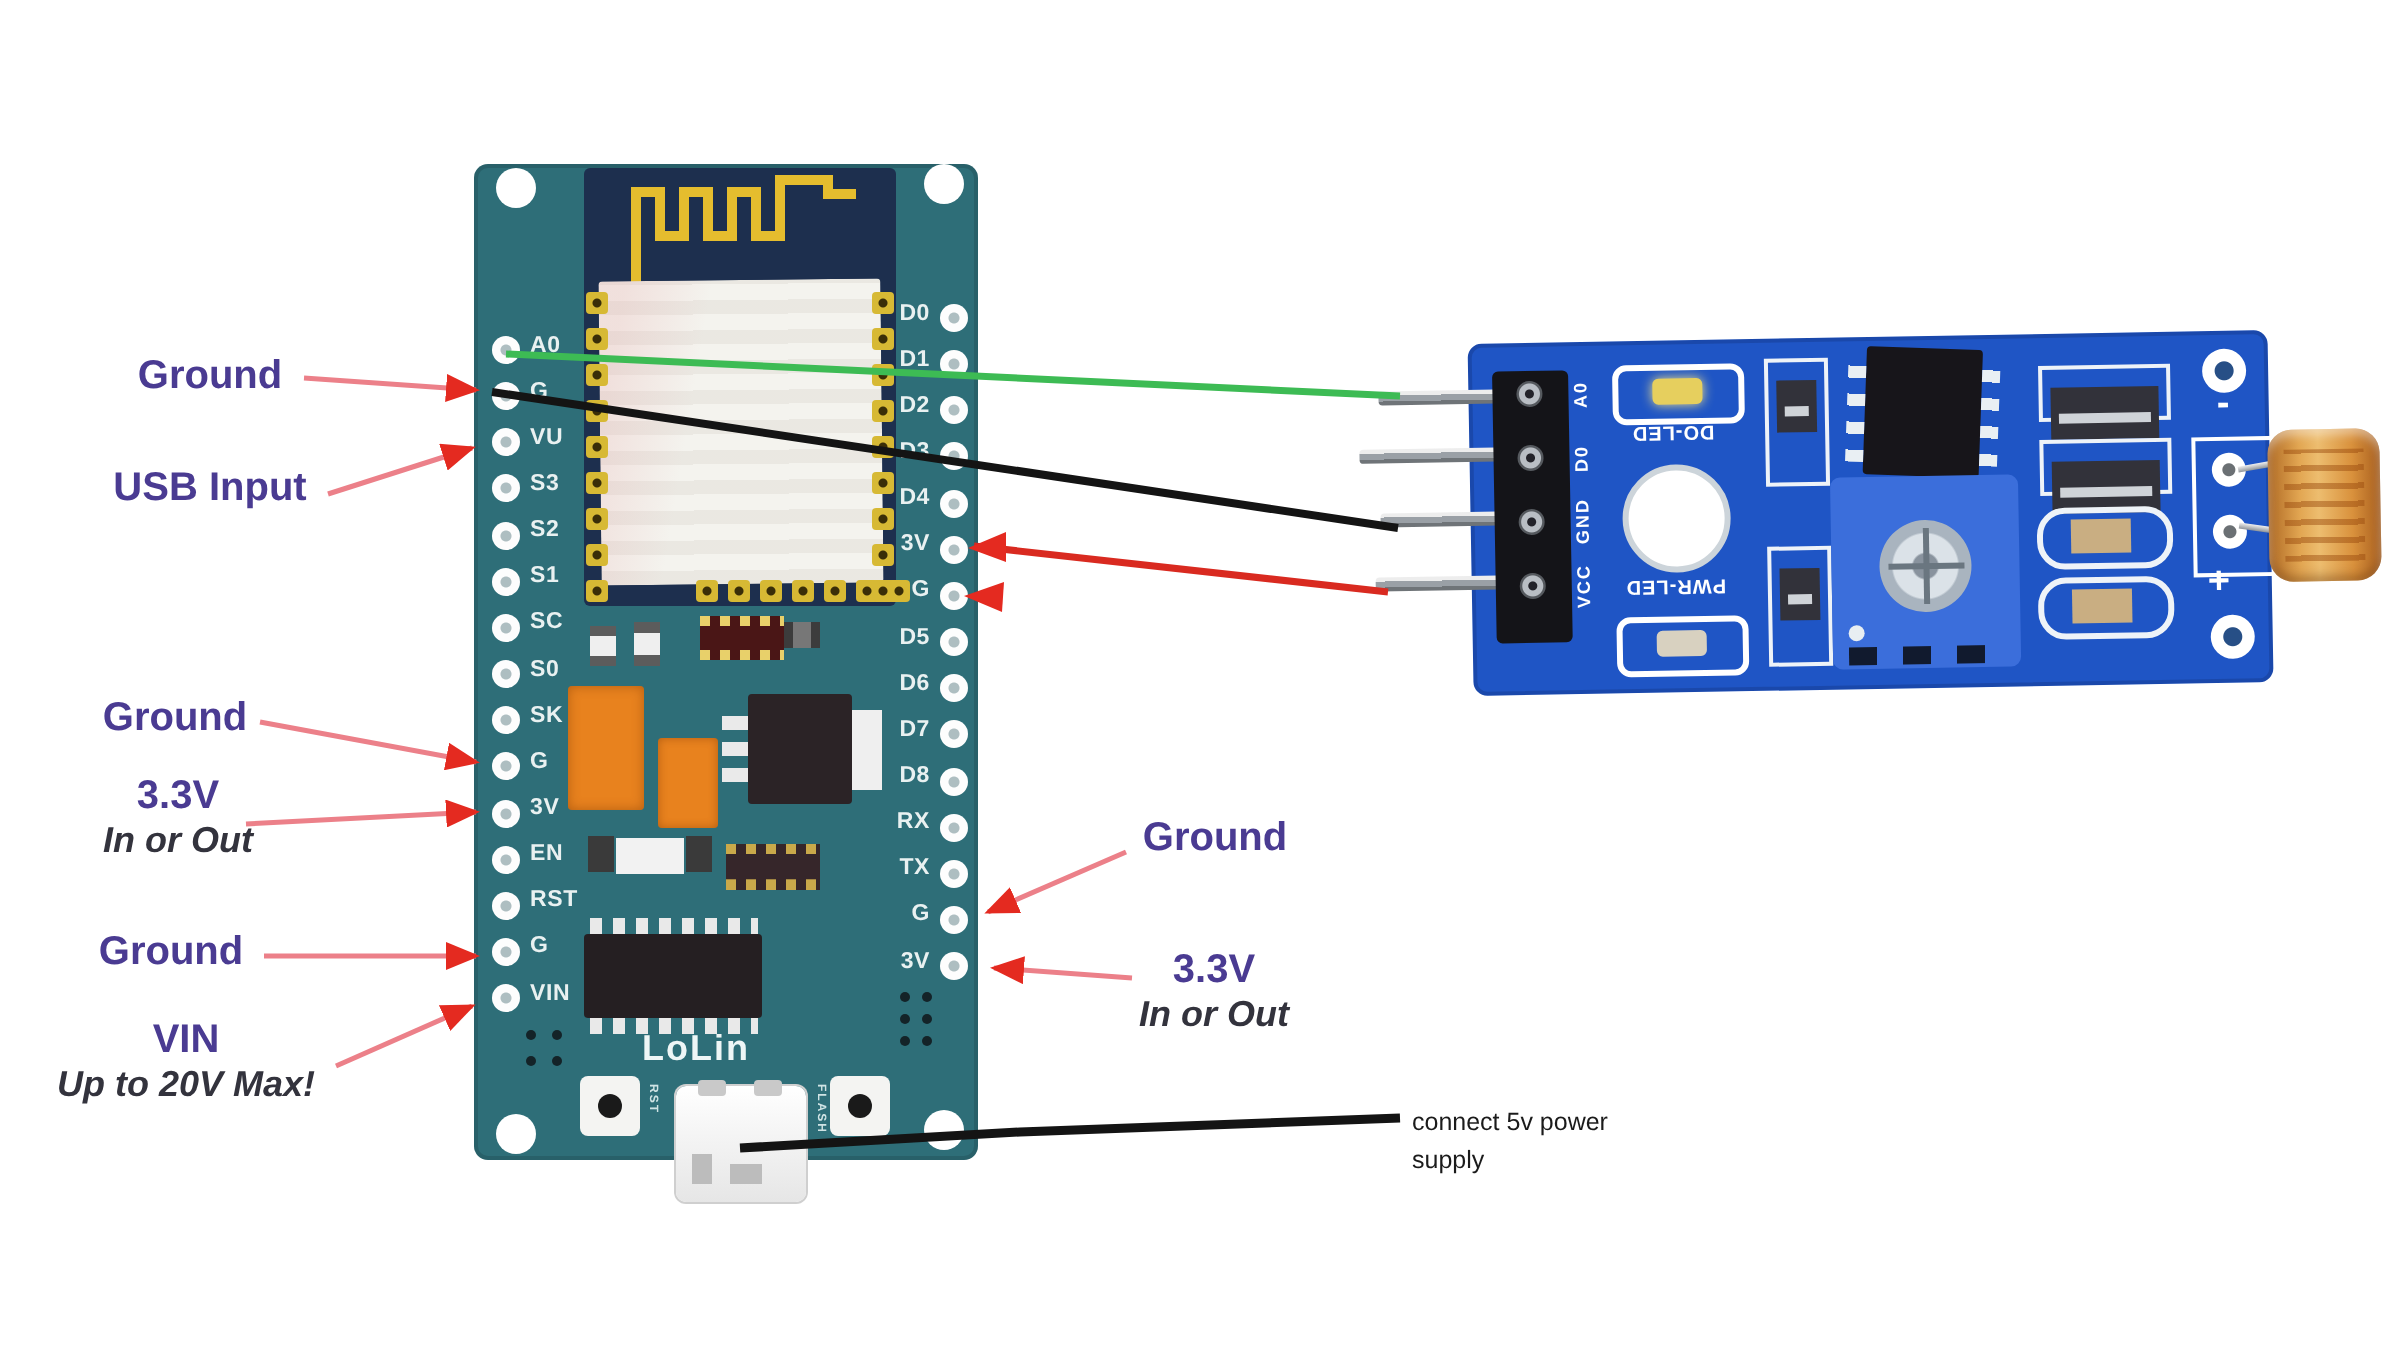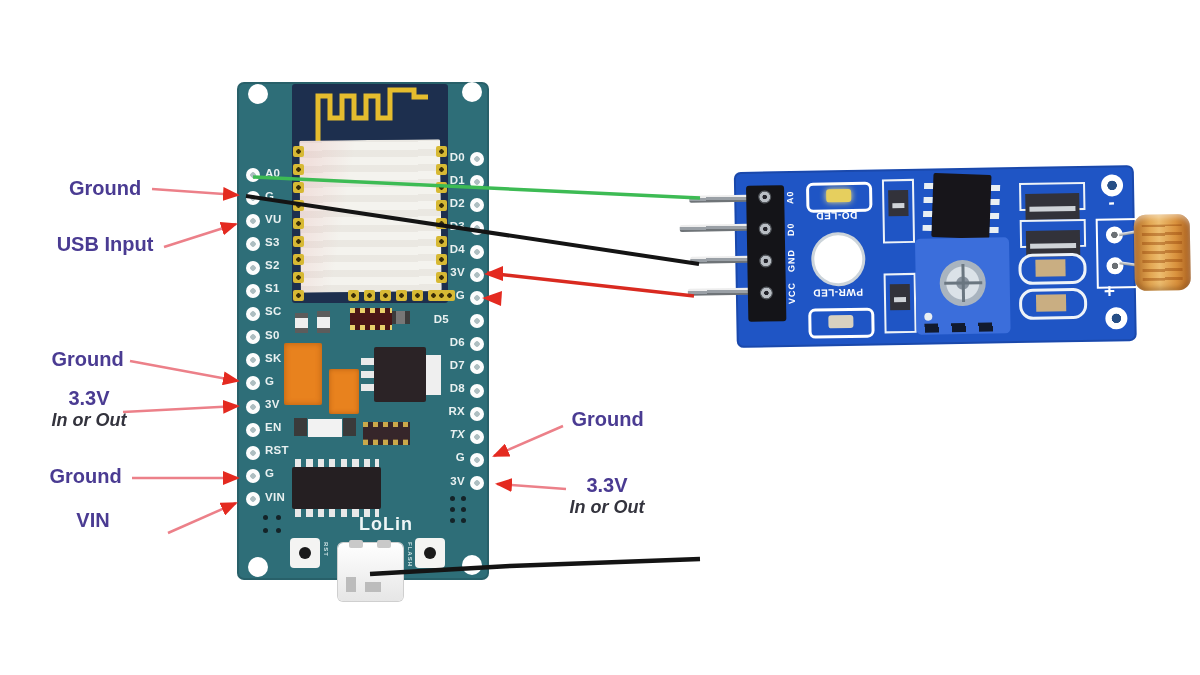--- a/index.html
+++ b/index.html
@@ -43,21 +43,21 @@
   .regTab{left:189px;top:273px;width:15px;height:40px;background:#efefef;}
   .wsmdL{left:57px;top:336px;width:13px;height:18px;background:#3a3a3a;}
   .wsmdBody{left:71px;top:337px;width:34px;height:18px;background:#f2f2f2;}
   .wsmdR{left:106px;top:336px;width:13px;height:18px;background:#3a3a3a;}
   .dblock{left:126px;top:340px;width:47px;height:23px;
           background:linear-gradient(#36262a,#36262a) center/100% 55% no-repeat,
                      repeating-linear-gradient(90deg,#caa94a 0 5px,#36262a 5px 10px);}
   .ch340{left:55px;top:385px;width:89px;height:42px;background:#251f22;border-radius:2px;}
   .legsTop{left:58px;top:377px;width:84px;height:8px;background:repeating-linear-gradient(90deg,#e9e9e9 0 6px,transparent 6px 11.5px);}
   .legsBot{left:58px;top:427px;width:84px;height:8px;background:repeating-linear-gradient(90deg,#e9e9e9 0 6px,transparent 6px 11.5px);}
-  .lolin{position:absolute;left:46px;top:433px;width:130px;text-align:right;
+  .lolin{position:absolute;left:46px;top:433px;width:130px;text-align:center;
          font:bold 18px/1 "Liberation Sans",sans-serif;color:#eef6f6;letter-spacing:1px;}
   .btn{position:absolute;width:30px;height:30px;background:#f4f4f2;border-radius:4px;}
   .btn::after{content:'';position:absolute;left:9px;top:9px;width:12px;height:12px;border-radius:50%;background:#1a1a1a;}
   .btn1{left:53px;top:456px}.btn2{left:178px;top:456px}
   .btnl{position:absolute;font:bold 6px/1 "Liberation Sans",sans-serif;color:#cfe3e4;writing-mode:vertical-rl;letter-spacing:1px;}
   .btnl1{left:86px;top:460px}.btnl2{left:170px;top:460px}
   .usb{position:absolute;left:101px;top:461px;width:65px;height:58px;
        background:linear-gradient(#ffffff,#e6e6e6);border-radius:5px;box-shadow:0 0 0 1px #cfcfcf;}
   .usb-n1,.usb-n2{position:absolute;top:-3px;width:14px;height:8px;background:#c9c9c9;border-radius:2px;}
   .usb-n1{left:11px}.usb-n2{left:39px}
@@ -236,31 +236,31 @@
       <div class="pinl pinr" style="left: 186px; top: 114.8px; width: 42px;">D2</div>
       <div class="pinc" style="left: 233px; top: 139.45px;"></div>
       <div class="pinl pinr" style="left: 186px; top: 137.95px; width: 42px;">D3</div>
       <div class="pinc" style="left: 233px; top: 162.6px;"></div>
       <div class="pinl pinr" style="left: 186px; top: 161.1px; width: 42px;">D4</div>
       <div class="pinc" style="left: 233px; top: 185.75px;"></div>
       <div class="pinl pinr" style="left: 186px; top: 184.25px; width: 42px;">3V</div>
       <div class="pinc" style="left: 233px; top: 208.9px;"></div>
       <div class="pinl pinr" style="left: 186px; top: 207.4px; width: 42px;">G</div>
       <div class="pinc" style="left: 233px; top: 232.05px;"></div>
-      <div class="pinl pinr" style="left: 170px; top: 230.55px; width: 42px;">D5</div>
+      <div class="pinl pinr" style="left: 186px; top: 230.55px; width: 42px;">D5</div>
       <div class="pinc" style="left: 233px; top: 255.2px;"></div>
       <div class="pinl pinr" style="left: 186px; top: 253.7px; width: 42px;">D6</div>
       <div class="pinc" style="left: 233px; top: 278.35px;"></div>
       <div class="pinl pinr" style="left: 186px; top: 276.85px; width: 42px;">D7</div>
       <div class="pinc" style="left: 233px; top: 301.5px;"></div>
       <div class="pinl pinr" style="left: 186px; top: 300px; width: 42px;">D8</div>
       <div class="pinc" style="left: 233px; top: 324.65px;"></div>
       <div class="pinl pinr" style="left: 186px; top: 323.15px; width: 42px;">RX</div>
       <div class="pinc" style="left: 233px; top: 347.8px;"></div>
-      <div class="pinl pinr" style="left: 186px; top: 346.3px; width: 42px; font-style: italic;">TX</div>
+      <div class="pinl pinr" style="left: 186px; top: 346.3px; width: 42px;">TX</div>
       <div class="pinc" style="left: 233px; top: 370.95px;"></div>
       <div class="pinl pinr" style="left: 186px; top: 369.45px; width: 42px;">G</div>
       <div class="pinc" style="left: 233px; top: 394.1px;"></div>
       <div class="pinl pinr" style="left: 186px; top: 392.6px; width: 42px;">3V</div>
       <div class="dot" style="left: 26px; top: 433px;"></div>
       <div class="dot" style="left: 26px; top: 446px;"></div>
       <div class="dot" style="left: 39px; top: 433px;"></div>
       <div class="dot" style="left: 39px; top: 446px;"></div>
       <div class="dot" style="left: 213px; top: 414px;"></div>
       <div class="dot" style="left: 213px; top: 425px;"></div>
@@ -339,38 +339,40 @@
     <path class="al" d="M123,412 L238,406" marker-end="url(#arrow)" stroke="#ec8089" stroke-width="2.5" fill="none"></path>
     <path class="al" d="M132,478 L238,478" marker-end="url(#arrow)" stroke="#ec8089" stroke-width="2.5" fill="none"></path>
     <path class="al" d="M168,533 L236,503" marker-end="url(#arrow)" stroke="#ec8089" stroke-width="2.5" fill="none"></path>
     <path class="al" d="M563,426 L494,456" marker-end="url(#arrow)" stroke="#ec8089" stroke-width="2.5" fill="none"></path>
     <path class="al" d="M566,489 L497,484" marker-end="url(#arrow)" stroke="#ec8089" stroke-width="2.5" fill="none"></path>
 
     <polygon class="ah" points="503,266 503,281 484,274" fill="#e42a20"></polygon>
     <polygon class="ah" points="502,291 501,306 482,298" fill="#e42a20"></polygon>
   </svg>
 
+  <div class="pnote">connect 5v power supply</div>
 <div class="ann" style="left: 55px; top: 177px; width: 100px;">
       <div class="ann-t">Ground</div>
     </div>
     <div class="ann" style="left: 45px; top: 233px; width: 120px;">
       <div class="ann-t">USB Input</div>
     </div>
     <div class="ann" style="left: 40px; top: 348px; width: 95px;">
       <div class="ann-t">Ground</div>
     </div>
     <div class="ann" style="left: 38px; top: 387px; width: 102px;">
       <div class="ann-t">3.3V</div>
       <div class="ann-s">In or Out</div>
     </div>
     <div class="ann" style="left: 38px; top: 465px; width: 95px;">
       <div class="ann-t">Ground</div>
     </div>
     <div class="ann" style="left: 0px; top: 509px; width: 186px;">
       <div class="ann-t">VIN</div>
+      <div class="ann-s">Up to 20V Max!</div>
     </div>
     <div class="ann" style="left: 560px; top: 408px; width: 95px;">
       <div class="ann-t">Ground</div>
     </div>
     <div class="ann" style="left: 558px; top: 474px; width: 98px;">
       <div class="ann-t">3.3V</div>
       <div class="ann-s">In or Out</div>
     </div>
   </div>
 

